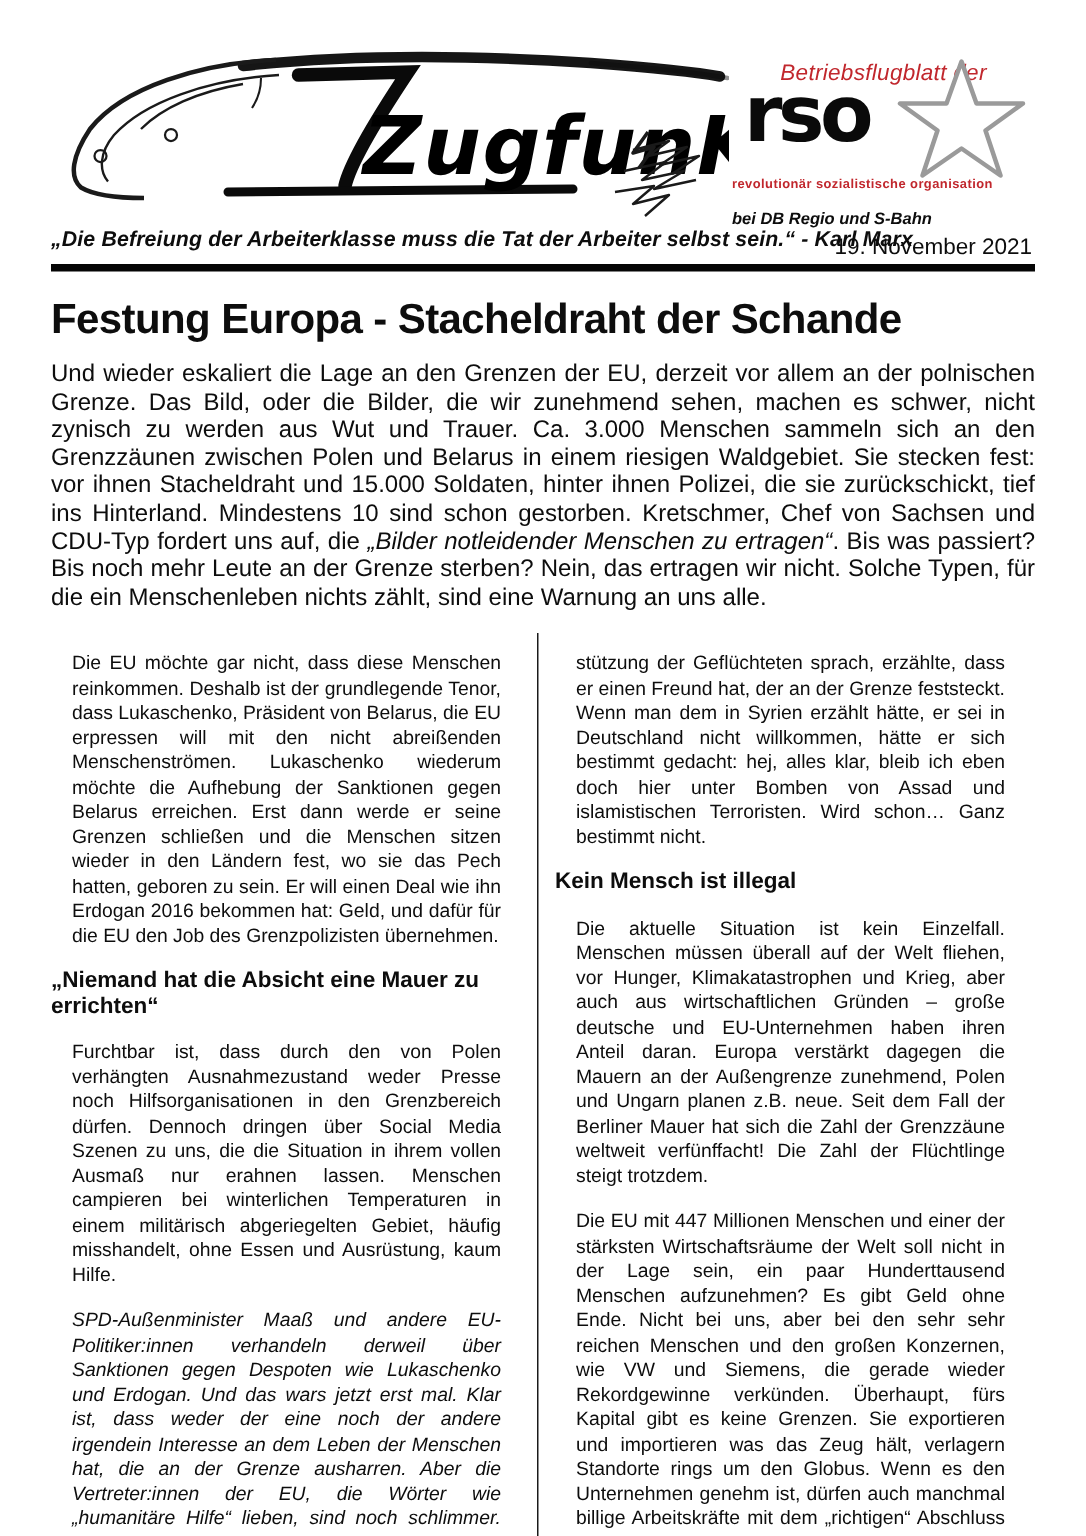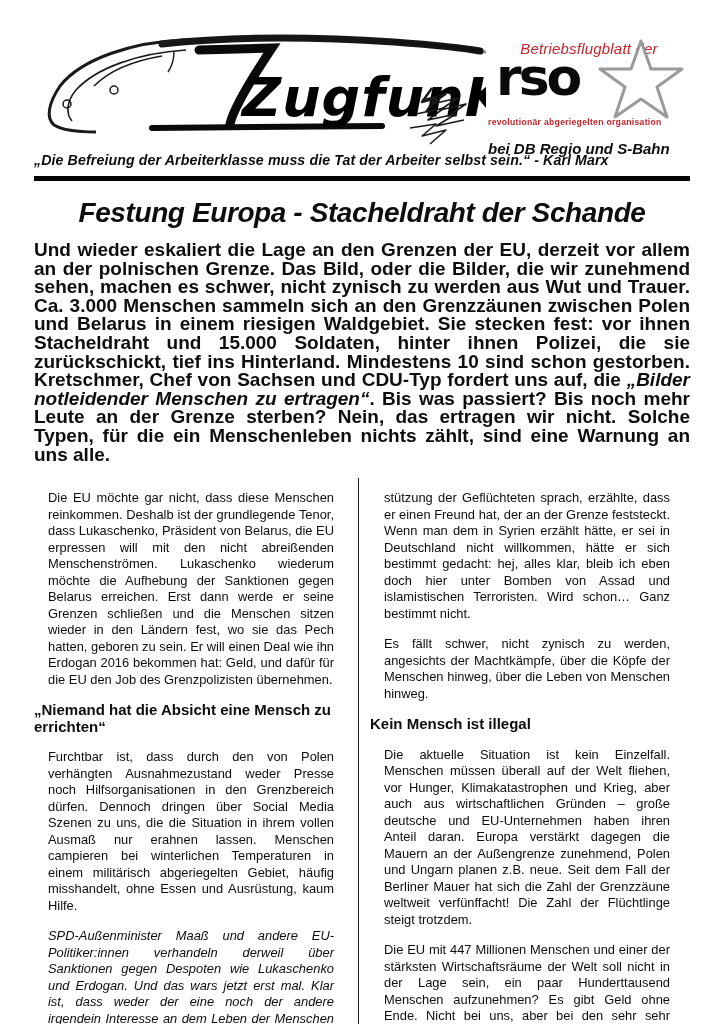--- a/index.html
+++ b/index.html
@@ -22,34 +22,34 @@
   .flugblatt{font-style:italic;font-size:15px;color:var(--red);text-align:center;letter-spacing:.2px;white-space:nowrap;}
   .rso-wrap{position:relative;height:62px;margin-top:-2px;}
   .rso-star{position:absolute;right:6px;top:-16px;}
   .rso-text{
     position:absolute;left:8px;top:-8px;
     font-family:"DejaVu Sans",sans-serif;
     font-weight:bold;font-size:52px;line-height:60px;
     letter-spacing:-3px;color:#0a0a0a;text-align:right;
   }
   .org-full{font-size:8.6px;font-weight:bold;color:var(--red);letter-spacing:.3px;white-space:nowrap;margin-top:0px;}
-  .db-line{font-size:15px;font-weight:bold;font-style:italic;margin-top:13px;white-space:nowrap;}
+  .db-line{font-size:11px;font-weight:bold;font-style:italic;margin-top:13px;white-space:nowrap;}
   .date-line{font-size:15px;margin-top:4px;text-align:right;padding-right:2px;white-space:nowrap;}
   .marx-quote{
     font-size:14.2px;font-style:italic;font-weight:bold;
     margin-top:2px;letter-spacing:.1px;white-space:nowrap;
   }
   .rule{height:5px;background:#050505;margin-top:8px;}
   
   .headline{
-    text-align:center;font-size:28px;font-weight:bold;
-    letter-spacing:-.4px;margin:16px 0 12px 0;font-style:italic;
+    font-size:28px;font-weight:bold;
+    letter-spacing:-.4px;margin:16px 0 12px 0;
   }
   .intro{
-    font-size:19px;font-weight:bold;line-height:18.6px;
+    font-size:16px;font-weight:normal;line-height:18.6px;
     text-align:justify;margin:0 0 12px 0;
   }
   .intro .bq{font-style:italic;}
   .cols{display:flex;align-items:stretch;}
   .col{width:314px;}
   .col-divider{width:1px;background:#1a1a1a;margin:2px 11px 36px 10px;}
   .col p{font-size:12.9px;line-height:16.5px;text-align:justify;margin:14px;}
   .col .gap{margin-top:8px;font-style:italic;}
   .col h3{
     font-size:15px;line-height:16.5px;font-weight:bold;
@@ -97,45 +97,45 @@
     </div>
 
     <div class="head-right">
       <div class="flugblatt">Betriebsflugblatt der</div>
       <div class="rso-wrap">
         <svg class="rso-star" width="86" height="84" viewBox="0 0 86 84">
           <path d="M43,2 L53,30 L84,30 L59,48 L69,78 L43,60 L17,78 L27,48 L2,30 L33,30 Z" fill="#ffffff" stroke="#9a9a9a" stroke-width="3" stroke-linejoin="round"></path>
         </svg>
         <div class="rso-text">rso</div>
       </div>
-      <div class="org-full">revolutionär abgeriegelten organisation</div>
+      <div class="org-full">revolutionär sozialistische organisation</div>
       <div class="db-line">bei DB Regio und S-Bahn</div>
+      <div class="date-line">19. November 2021</div>
     </div>
   </div>
 
   <div class="rule"></div>
 
   <h1 class="headline">Festung Europa - Stacheldraht der Schande</h1>
 
   <p class="intro"><span>Und wieder eskaliert die Lage an den Grenzen der EU, derzeit vor allem an der polnischen Grenze. Das Bild, oder die Bilder, die wir zunehmend sehen, machen es schwer, nicht zynisch zu werden aus Wut und Trauer. Ca. 3.000 Menschen sammeln sich an den Grenzzäunen zwischen Polen und Belarus in einem riesigen Waldgebiet. Sie stecken fest: vor ihnen Stacheldraht und 15.000 Soldaten, hinter ihnen Polizei, die sie zurückschickt, tief ins Hinterland. Mindestens 10 sind schon gestorben. Kretschmer, Chef von Sachsen und CDU-Typ fordert uns auf, die </span><em class="bq">„Bilder notleidender Menschen zu ertragen“</em><span>. Bis was passiert? Bis noch mehr Leute an der Grenze sterben? Nein, das ertragen wir nicht. Solche Typen, für die ein Menschenleben nichts zählt, sind eine Warnung an uns alle.</span></p>
 
   <div class="cols">
 
     <div class="col">
       <p>Die EU möchte gar nicht, dass diese Menschen reinkommen. Deshalb ist der grundlegende Tenor, dass Lukaschenko, Präsident von Belarus, die EU erpressen will mit den nicht abreißenden Menschenströmen. Lukaschenko wiederum möchte die Aufhebung der Sanktionen gegen Belarus erreichen. Erst dann werde er seine Grenzen schließen und die Menschen sitzen wieder in den Ländern fest, wo sie das Pech hatten, geboren zu sein. Er will einen Deal wie ihn Erdogan 2016 bekommen hat: Geld, und dafür für die EU den Job des Grenzpolizisten übernehmen.</p>
-      <h3>„Niemand hat die Absicht eine Mensch zu errichten“</h3>
+      <h3>„Niemand hat die Absicht eine Mauer zu errichten“</h3>
       <p>Furchtbar ist, dass durch den von Polen verhängten Ausnahmezustand weder Presse noch Hilfsorganisationen in den Grenzbereich dürfen. Dennoch dringen über Social Media Szenen zu uns, die die Situation in ihrem vollen Ausmaß nur erahnen lassen. Menschen campieren bei winterlichen Temperaturen in einem militärisch abgeriegelten Gebiet, häufig misshandelt, ohne Essen und Ausrüstung, kaum Hilfe.</p>
       <p class="gap">SPD-Außenminister Maaß und andere EU-Politiker:innen verhandeln derweil über Sanktionen gegen Despoten wie Lukaschenko und Erdogan. Und das wars jetzt erst mal. Klar ist, dass weder der eine noch der andere irgendein Interesse an dem Leben der Menschen hat, die an der Grenze ausharren. Aber die Vertreter:innen der EU, die Wörter wie „humanitäre Hilfe“ lieben, sind noch schlimmer. Von CDU über SPD bis zu den AfD-Giftzwergen hat die polnische Regierung die Unterstützung für ihre Menschenjagd.</p>
       <p>Die Grünen hatten die beste Idee: man müsse eine Informationskampagne in Syrien und anderen Ländern starten und den Leuten erklären, dass sie nicht kommen sollen. Soll man lachen? Ein Syrer, der am Sonntag auf der Berliner Demonstration zur Unter-</p>
     </div>
 
     <div class="col-divider"></div>
 
     <div class="col">
       <p>stützung der Geflüchteten sprach, erzählte, dass er einen Freund hat, der an der Grenze feststeckt. Wenn man dem in Syrien erzählt hätte, er sei in Deutschland nicht willkommen, hätte er sich bestimmt gedacht: hej, alles klar, bleib ich eben doch hier unter Bomben von Assad und islamistischen Terroristen. Wird schon… Ganz bestimmt nicht.</p>
-      <p>Es fällt schwer, nicht zynisch zu werden, angesichts der Machtkämpfe, über die Köpfe der Menschen hinweg, über die Leben von Menschen hinweg.</p>
       <h3>Kein Mensch ist illegal</h3>
       <p>Die aktuelle Situation ist kein Einzelfall. Menschen müssen überall auf der Welt fliehen, vor Hunger, Klimakatastrophen und Krieg, aber auch aus wirtschaftlichen Gründen – große deutsche und EU-Unternehmen haben ihren Anteil daran. Europa verstärkt dagegen die Mauern an der Außengrenze zunehmend, Polen und Ungarn planen z.B. neue. Seit dem Fall der Berliner Mauer hat sich die Zahl der Grenzzäune weltweit verfünffacht! Die Zahl der Flüchtlinge steigt trotzdem.</p>
       <p>Die EU mit 447 Millionen Menschen und einer der stärksten Wirtschaftsräume der Welt soll nicht in der Lage sein, ein paar Hunderttausend Menschen aufzunehmen? Es gibt Geld ohne Ende. Nicht bei uns, aber bei den sehr sehr reichen Menschen und den großen Konzernen, wie VW und Siemens, die gerade wieder Rekordgewinne verkünden. Überhaupt, fürs Kapital gibt es keine Grenzen. Sie exportieren und importieren was das Zeug hält, verlagern Standorte rings um den Globus. Wenn es den Unternehmen genehm ist, dürfen auch manchmal billige Arbeitskräfte mit dem „richtigen“ Abschluss und super Englischkenntnissen hier arbeiten. Die FDP will sogar künftig mit einer „Chancenkarte“ und einem Punktesystem die Menschen sortieren – eklig. „Gute“ oder „schlechte“ Migrant:innen gibt es nicht. Wir haben Platz: refugees welcome!</p>
     </div>
 
   </div>
 </div>
 
 </body></html>

